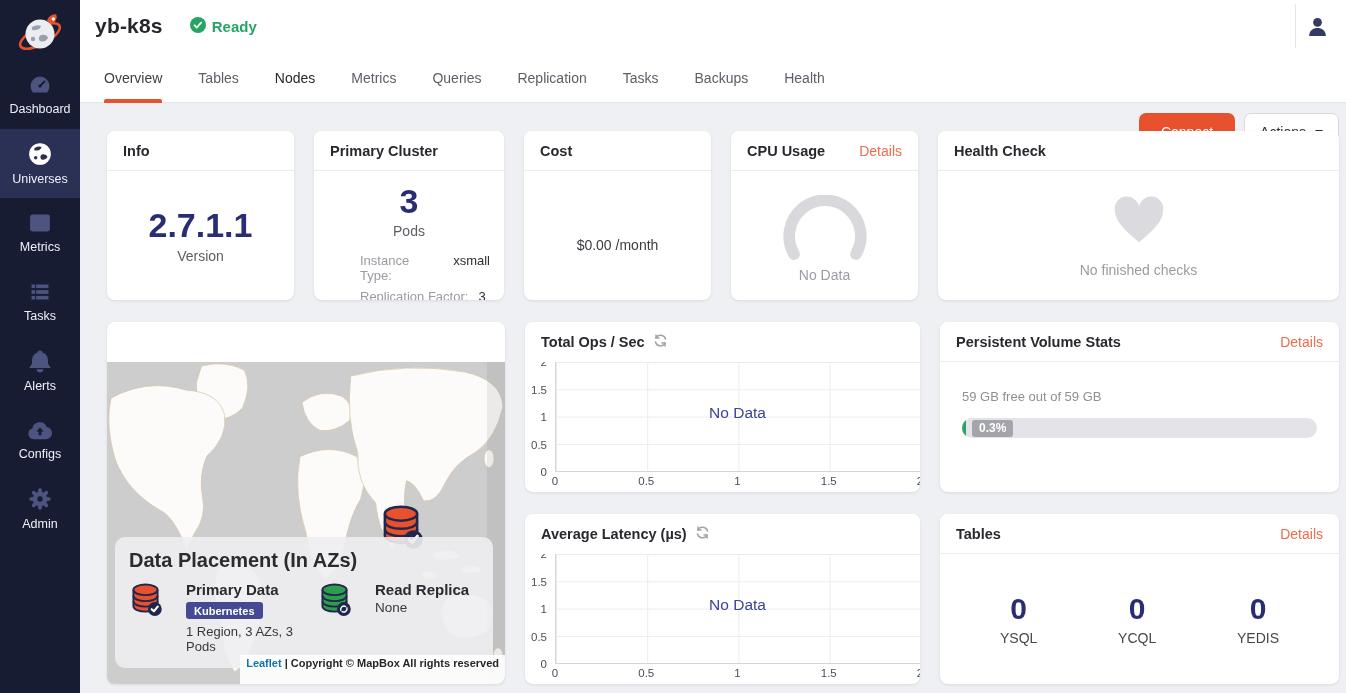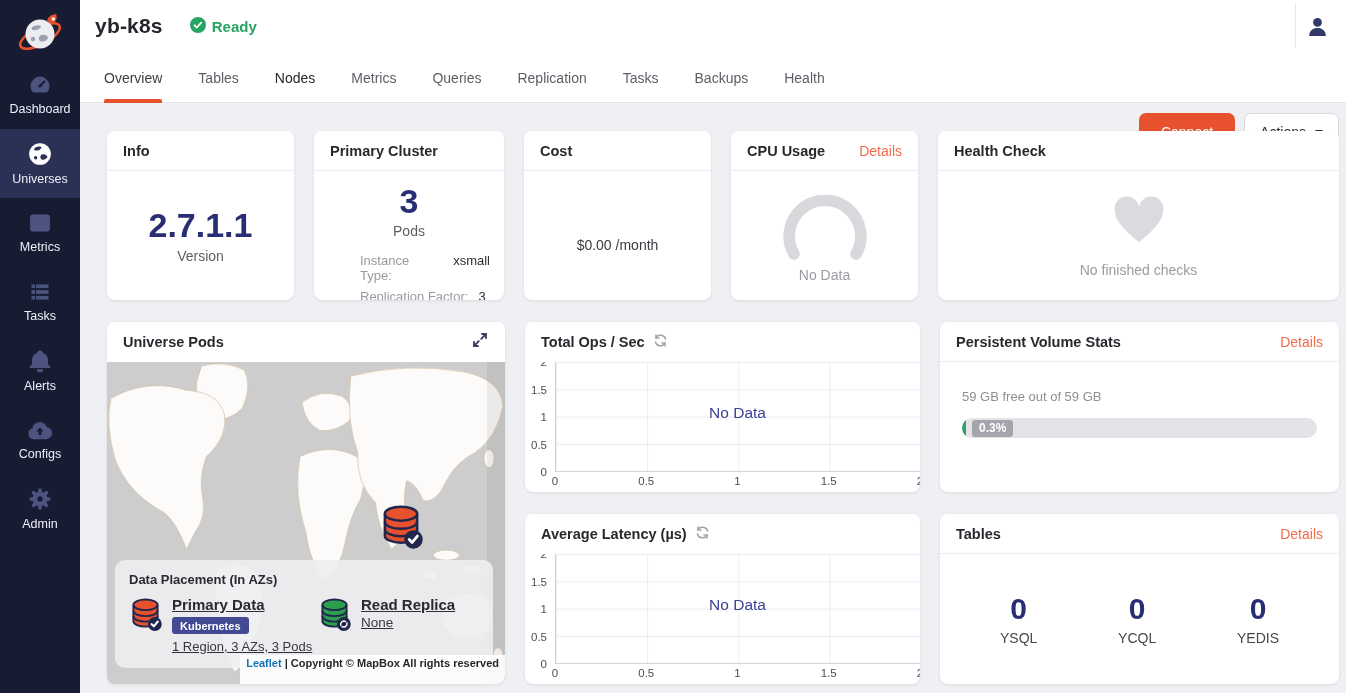--- a/index.html
+++ b/index.html
@@ -71,23 +71,23 @@
   .gauge-wrap { margin-top:6px; }
   .health-b  { justify-content:center; gap:14px; }
 
   
   .map-wrap { position:absolute; left:0; right:0; top:40px; bottom:0; background:#cdcdcd; }
   .map-wrap svg.world { width:100%; height:100%; display:block; }
   .map-shade { position:absolute; right:0; top:0; bottom:0; width:18px; background:rgba(90,90,90,.10); }
   .map-marker { position:absolute; left:272px; top:140px; }
   .placement { position:absolute; left:8px; bottom:16px; width:378px; background:rgba(238,238,241,.90);
     border-radius:10px; padding:12px 14px 14px; z-index:2; }
-  .pl-title { font-size:13px; font-weight:bold; color:#2a2b31; }
+  .pl-title { font-size:20px; font-weight:bold; color:#2a2b31; }
   .pl-grid { display:flex; margin-top:9px; }
-  .pl-item { display:flex; gap:10px;text-decoration:underline; }
+  .pl-item { display:flex; gap:24px; }
   .pl-item.first { width:54%; }
   .pl-name { font-size:15px; font-weight:bold; color:#2a2b31; }
   .badge-k8s { display:inline-block; background:#434a93; color:#fff; font-size:11px; font-weight:bold;
     padding:2.5px 8px; border-radius:3px; margin-top:4px; }
   .pl-sub { font-size:13px; color:#37383e; margin-top:5px; }
   .pl-none { font-size:13.5px; color:#37383e; margin-top:2px; }
   .attr { position:absolute; right:0; bottom:0; background:rgba(255,255,255,.92); font-size:11px; font-weight:bold;
     color:#26272b; padding:2px 6px 15px; z-index:2; white-space:nowrap; }
   .attr .leaf { color:#1273b5; text-decoration:none; }
 
@@ -340,31 +340,20 @@
               </svg>
             </span>
             <div class="empty-txt">No finished checks</div>
           </div>
         </div>
       </div>
 
       <div class="row2">
 
         <div class="card">
-          <div class="card-h" style="border-bottom:none;">
-            <span class="t">Universe Pods</span>
-            <span>
-              <svg width="18" height="18" viewBox="0 0 18 18" stroke="#39415c" stroke-width="1.9" fill="none" stroke-linecap="round" stroke-linejoin="round">
-                <path d="M11,3 h4 v4"></path>
-                  <path d="M15,3 L10.2,7.8"></path>
-                <path d="M7,15 H3 v-4"></path>
-                  <path d="M3,15 L7.8,10.2"></path>
-              </svg>
-            </span>
-          </div>
           <div class="map-wrap">
             <svg class="world" viewBox="0 0 400 320" preserveAspectRatio="none">
               <rect x="0" y="0" width="400" height="320" fill="#cdcdcd"></rect>
               <g fill="#fcfbf9" stroke="#d9c2a4" stroke-width="0.7">
                 <path d="M95,4 Q118,-2 138,8 Q146,24 136,46 Q122,60 104,56 Q88,40 90,20 Z"></path>
                 <path d="M4,36 Q40,16 80,28 Q112,30 118,52 Q122,74 100,94 Q92,114 96,134 Q100,154 88,170 L80,186 Q70,160 58,150 Q20,130 8,96 Q-2,62 4,36 Z"></path>
                 <path d="M112,204 Q140,194 152,214 Q162,240 150,270 Q141,300 128,308 Q117,290 114,260 Q104,230 112,204 Z"></path>
                 <path d="M196,40 Q215,26 236,34 Q249,42 244,58 Q230,70 214,68 Q199,61 196,40 Z"></path>
                 <path d="M194,94 Q224,80 251,94 Q263,110 255,136 Q245,152 240,176 Q235,206 219,216 Q204,200 200,170 Q187,130 194,94 Z"></path>
                 <path d="M245,14 Q300,0 360,10 Q396,18 398,44 Q391,76 370,90 Q350,100 340,120 Q331,140 318,138 Q310,120 301,118 Q296,140 303,160 Q296,178 286,186 Q272,165 270,140 Q250,120 252,90 Q240,58 245,14 Z"></path>

